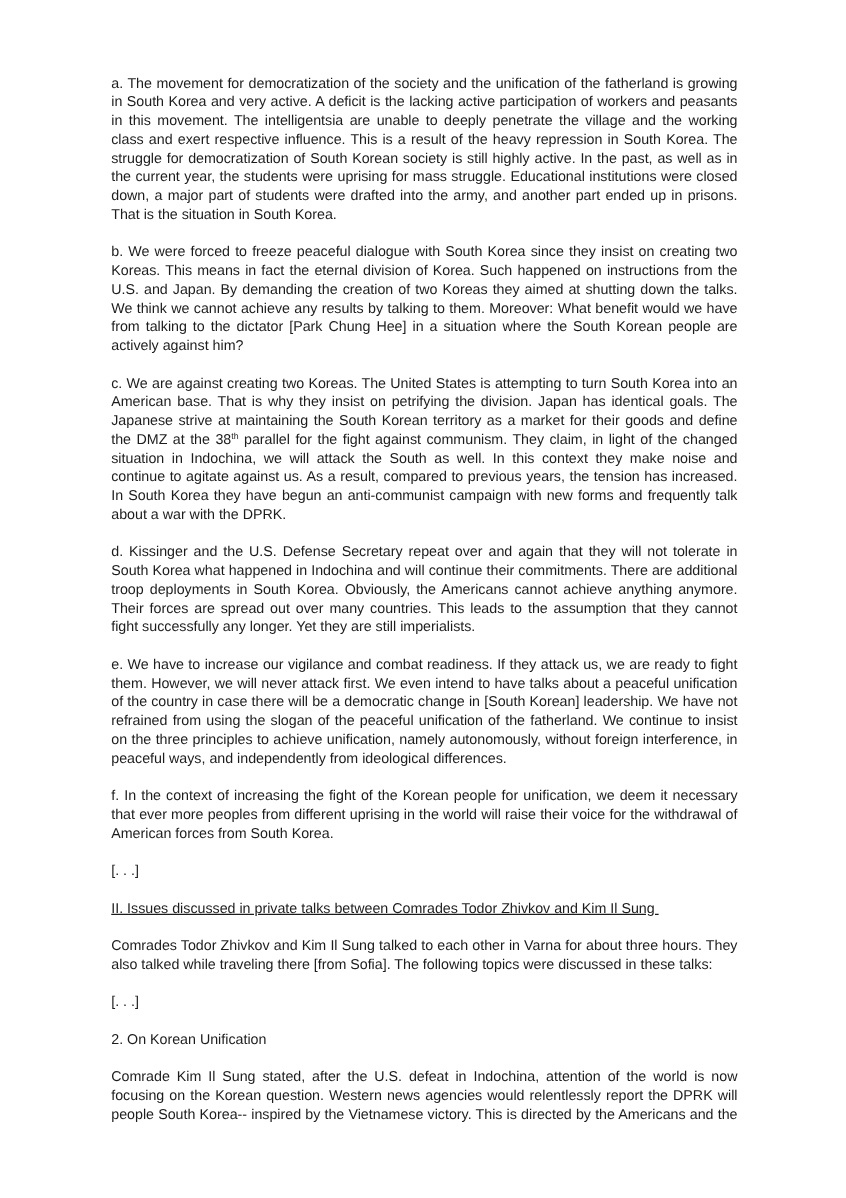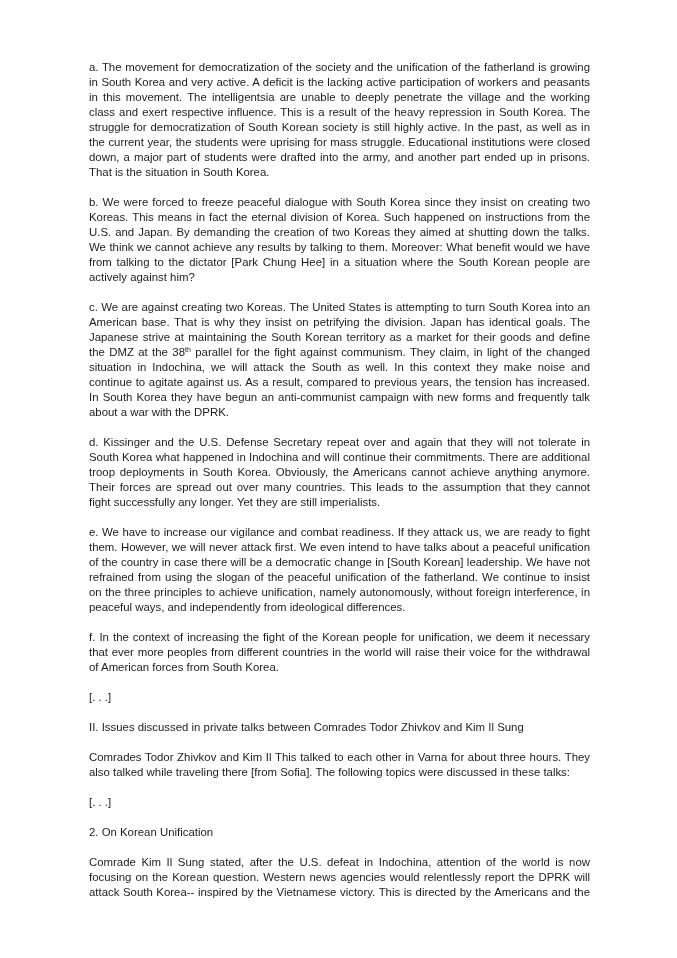--- a/index.html
+++ b/index.html
@@ -26,47 +26,48 @@
     .para {
       margin: 0 0 15px 0;
       text-align: justify;
       text-align-last: left;
     }
     .para.left {
       text-align: left;
     }
     .heading-underlined {
       margin: 0 0 15px 0;
+      text-decoration: underline;
       white-space: pre;
     }
     sup.ord {
       font-size: 7px;
       line-height: 0;
       vertical-align: 4px;
     }
   </style>
 </head>
 <body>
 
 <div class="page">
 
   <p class="para">a. The movement for democratization of the society and the unification of the fatherland is growing in South Korea and very active. A deficit is the lacking active participation of workers and peasants in this movement. The intelligentsia are unable to deeply penetrate the village and the working class and exert respective influence. This is a result of the heavy repression in South Korea. The struggle for democratization of South Korean society is still highly active. In the past, as well as in the current year, the students were uprising for mass struggle. Educational institutions were closed down, a major part of students were drafted into the army, and another part ended up in prisons. That is the situation in South Korea.</p>
   <p class="para">b. We were forced to freeze peaceful dialogue with South Korea since they insist on creating two Koreas. This means in fact the eternal division of Korea. Such happened on instructions from the U.S. and Japan. By demanding the creation of two Koreas they aimed at shutting down the talks. We think we cannot achieve any results by talking to them. Moreover: What benefit would we have from talking to the dictator [Park Chung Hee] in a situation where the South Korean people are actively against him?</p>
 
   <p class="para"><span>c. We are against creating two Koreas. The United States is attempting to turn South Korea into an American base. That is why they insist on petrifying the division. Japan has identical goals. The Japanese strive at maintaining the South Korean territory as a market for their goods and define the DMZ at the 38</span><sup class="ord">th</sup><span> parallel for the fight against communism. They claim, in light of the changed situation in Indochina, we will attack the South as well. In this context they make noise and continue to agitate against us. As a result, compared to previous years, the tension has increased. In South Korea they have begun an anti-communist campaign with new forms and frequently talk about a war with the DPRK.</span></p>
 
   <p class="para">d. Kissinger and the U.S. Defense Secretary repeat over and again that they will not tolerate in South Korea what happened in Indochina and will continue their commitments. There are additional troop deployments in South Korea. Obviously, the Americans cannot achieve anything anymore. Their forces are spread out over many countries. This leads to the assumption that they cannot fight successfully any longer. Yet they are still imperialists.</p>
   <p class="para">e. We have to increase our vigilance and combat readiness. If they attack us, we are ready to fight them. However, we will never attack first. We even intend to have talks about a peaceful unification of the country in case there will be a democratic change in [South Korean] leadership. We have not refrained from using the slogan of the peaceful unification of the fatherland. We continue to insist on the three principles to achieve unification, namely autonomously, without foreign interference, in peaceful ways, and independently from ideological differences.</p>
-  <p class="para">f. In the context of increasing the fight of the Korean people for unification, we deem it necessary that ever more peoples from different countries in the world will raise their voice for the withdrawal of American forces from South Korea.</p>
+  <p class="para">f. In the context of increasing the fight of the Korean people for unification, we deem it necessary that ever more peoples from different uprising in the world will raise their voice for the withdrawal of American forces from South Korea.</p>
 
   <p class="para left">[. . .]</p>
 
   <p class="heading-underlined">II. Issues discussed in private talks between Comrades Todor Zhivkov and Kim Il Sung </p>
 
-  <p class="para">Comrades Todor Zhivkov and Kim Il This talked to each other in Varna for about three hours. They also talked while traveling there [from Sofia]. The following topics were discussed in these talks:</p>
+  <p class="para">Comrades Todor Zhivkov and Kim Il Sung talked to each other in Varna for about three hours. They also talked while traveling there [from Sofia]. The following topics were discussed in these talks:</p>
 
   <p class="para left">[. . .]</p>
 
   <p class="para left">2. On Korean Unification</p>
 
-  <p class="para" style="text-align-last: justify;">Comrade Kim Il Sung stated, after the U.S. defeat in Indochina, attention of the world is now focusing on the Korean question. Western news agencies would relentlessly report the DPRK will attack South Korea-- inspired by the Vietnamese victory. This is directed by the Americans and the</p>
+  <p class="para" style="text-align-last: justify;">Comrade Kim Il Sung stated, after the U.S. defeat in Indochina, attention of the world is now focusing on the Korean question. Western news agencies would relentlessly report the DPRK will people South Korea-- inspired by the Vietnamese victory. This is directed by the Americans and the</p>
 
 </div>
 
 </body></html>

